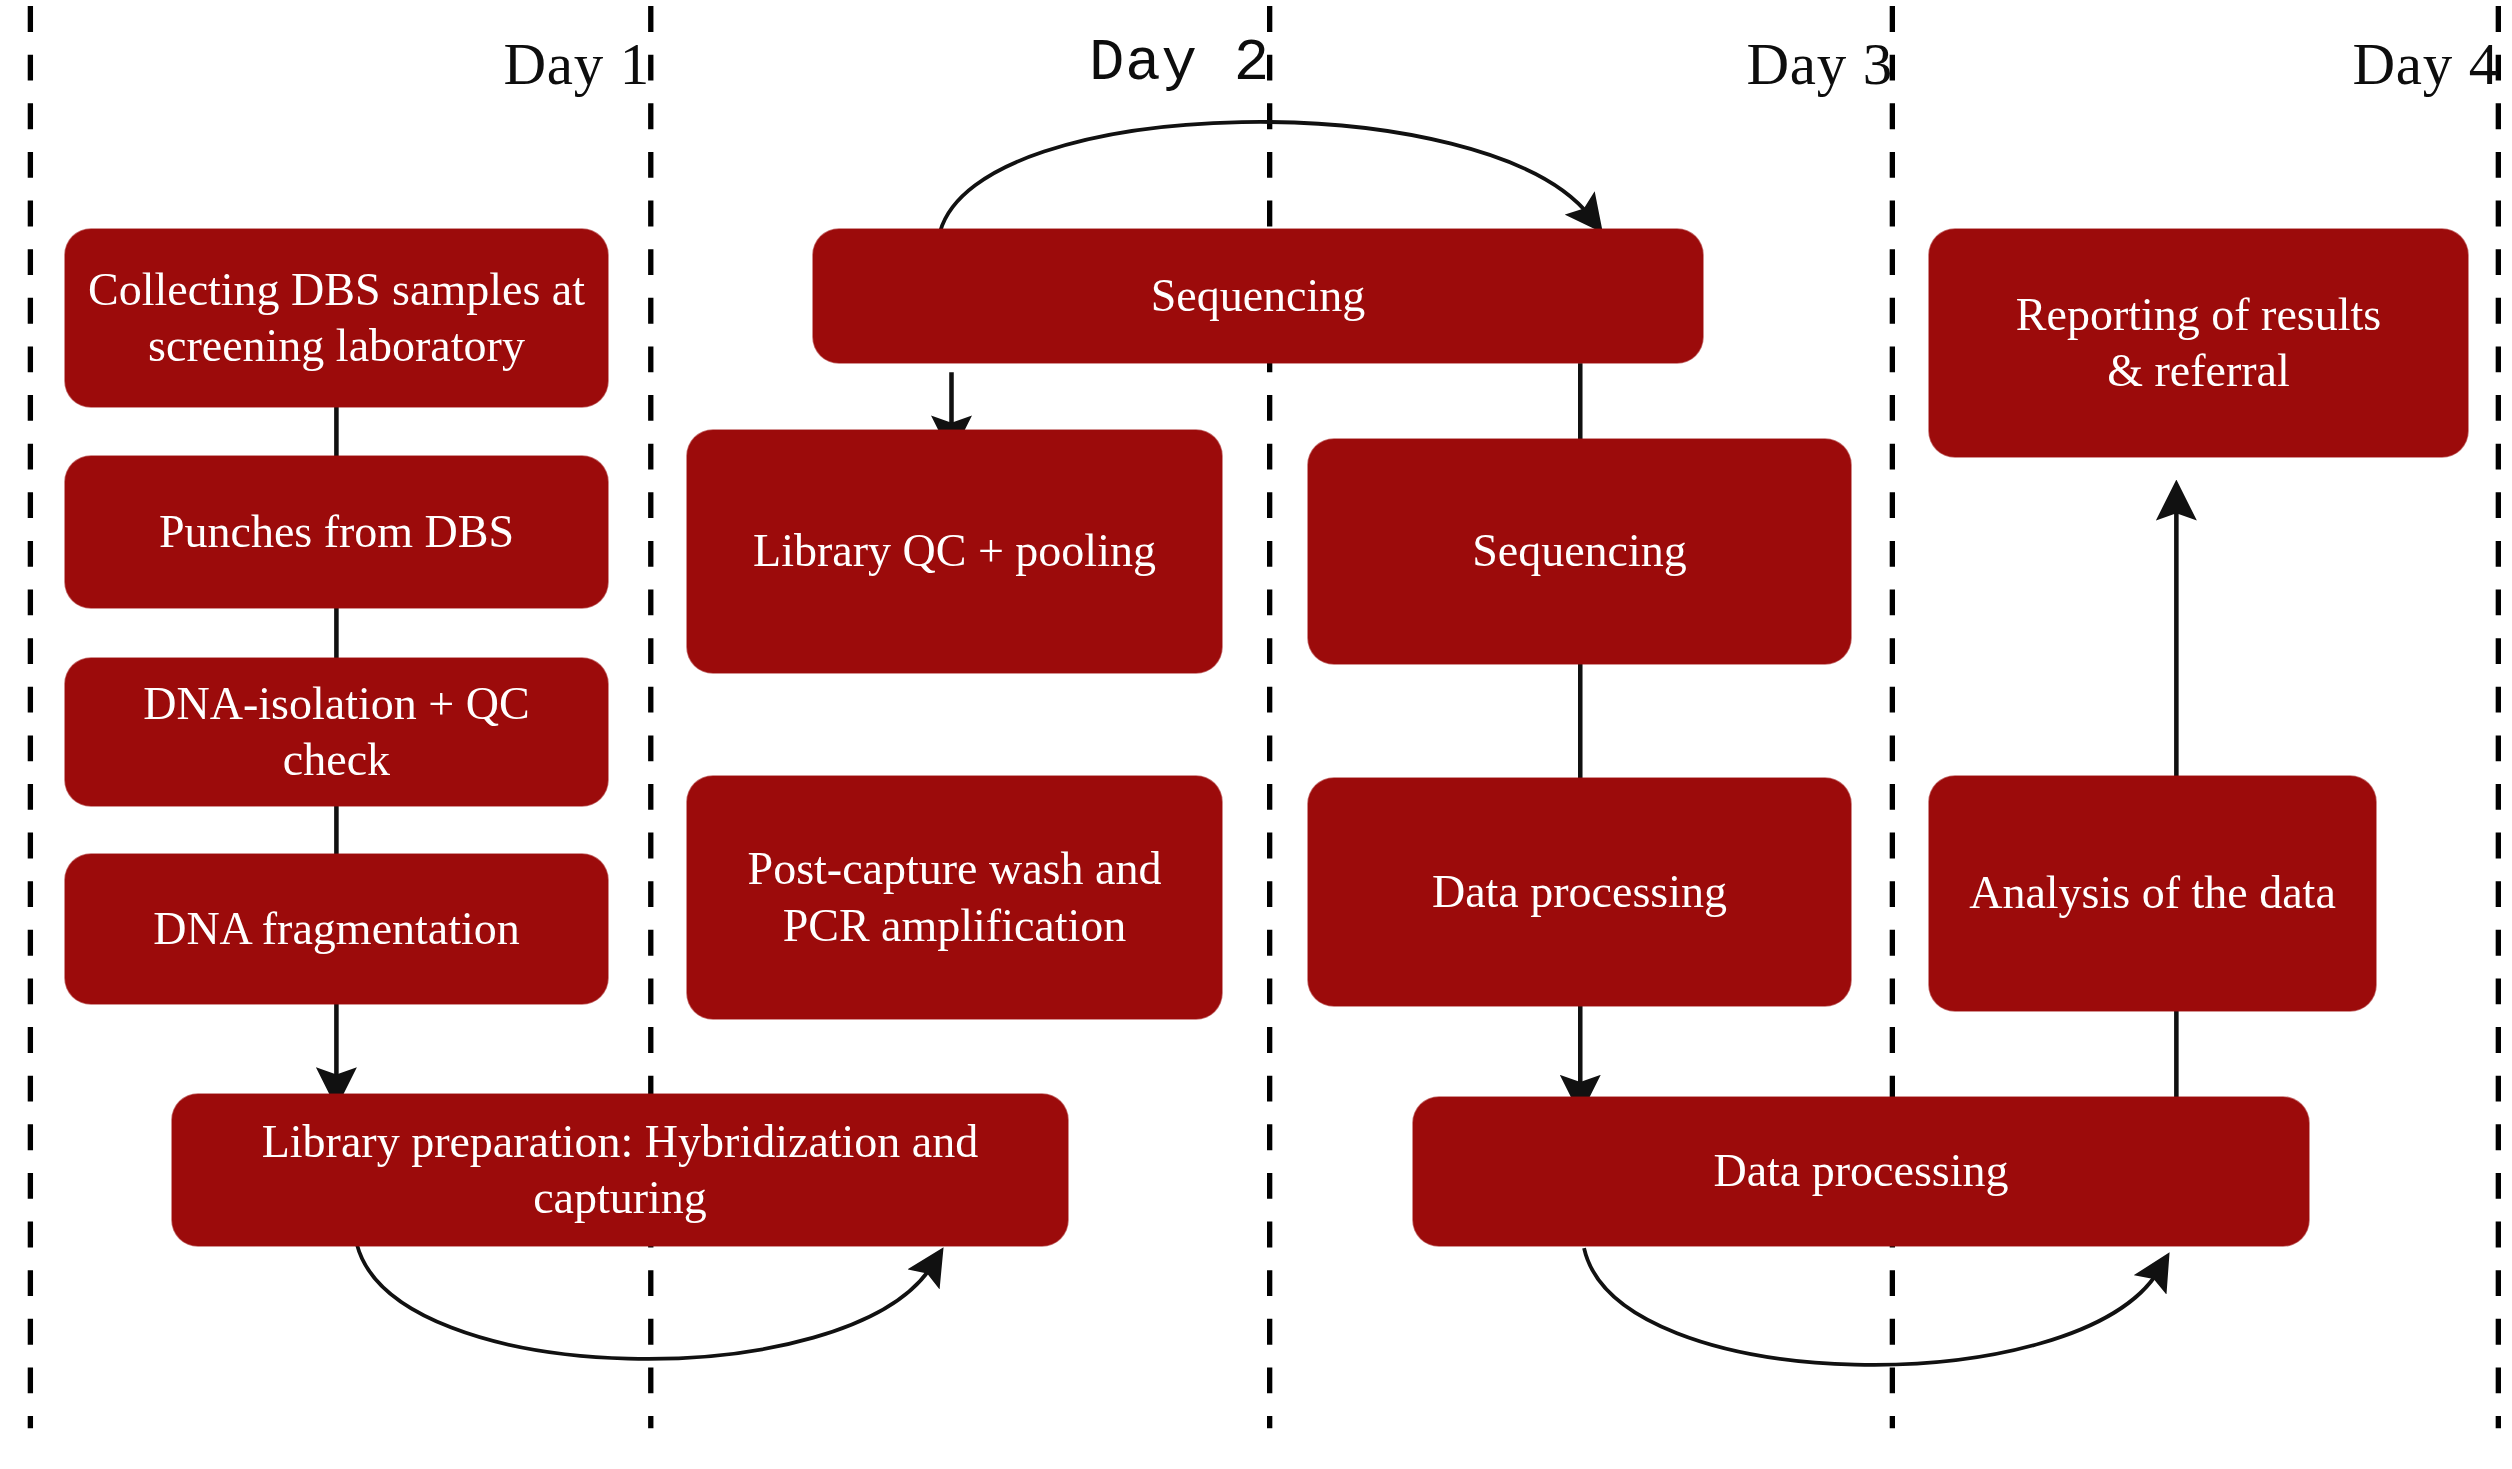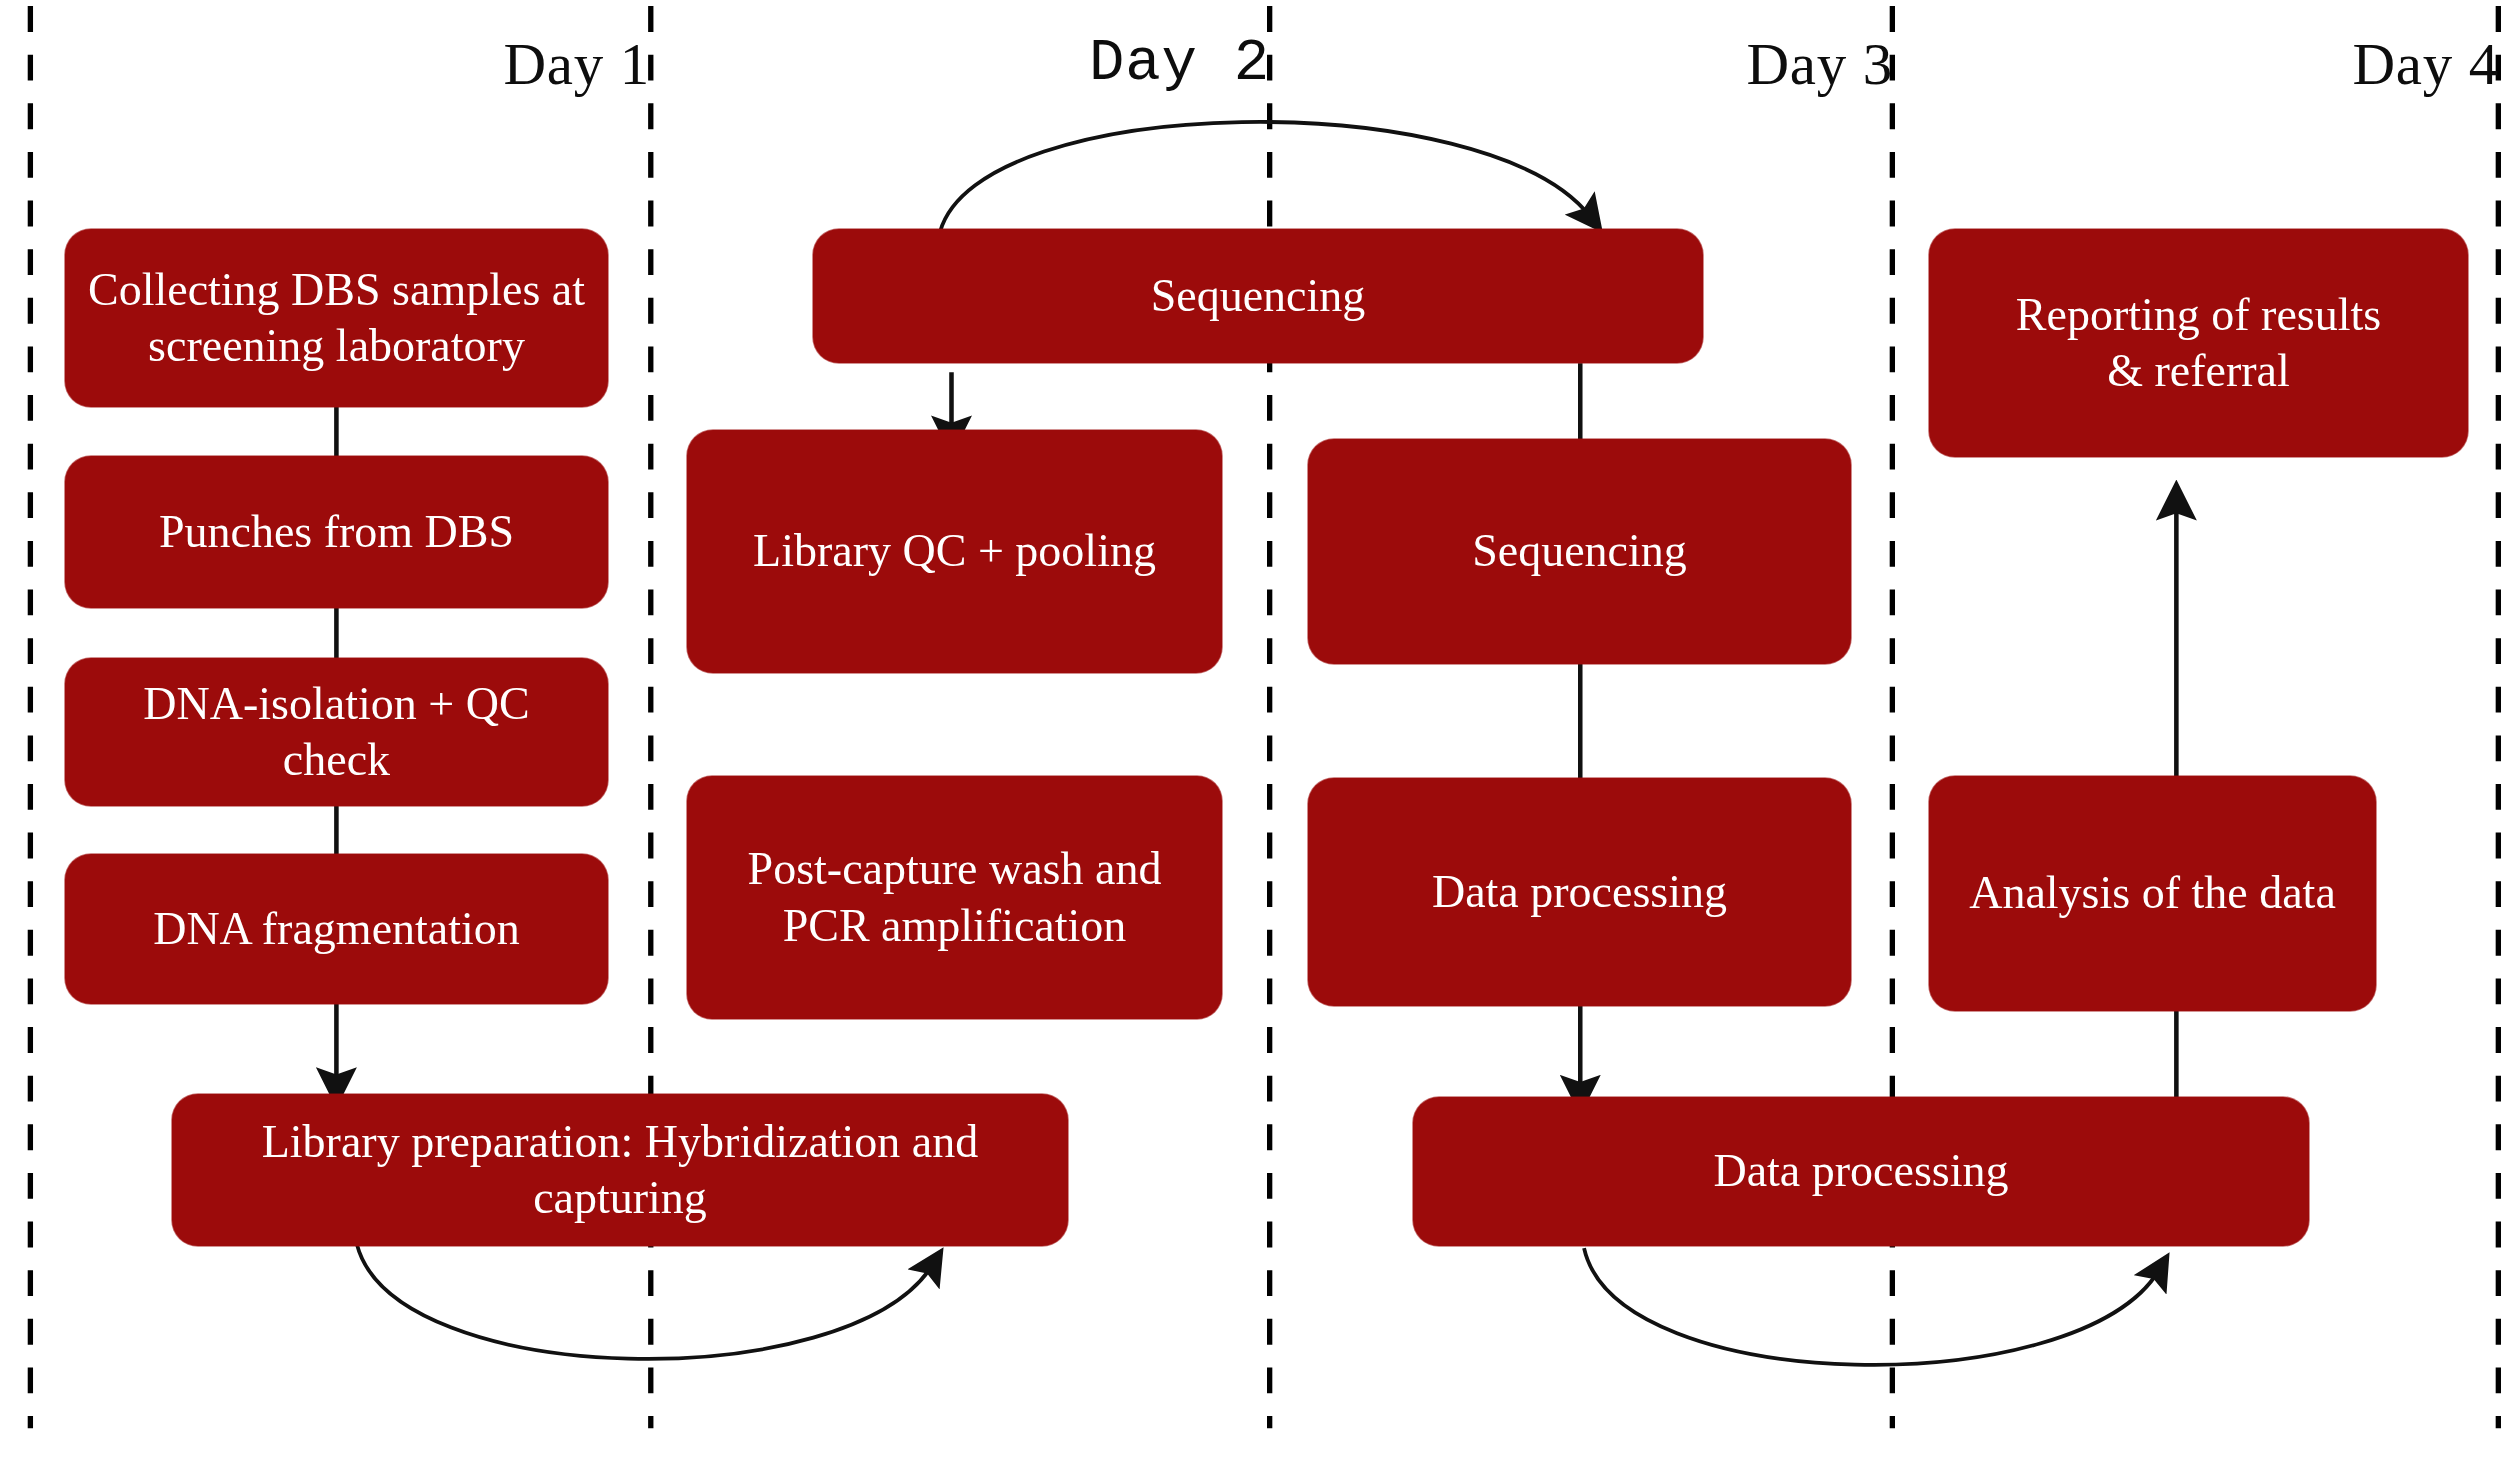--- a/index.html
+++ b/index.html
@@ -141,21 +141,21 @@
   </div>
 
   <div class="node" style="left:813px; top:229px; width:890px; height:134px;">
     <span>Sequencing</span>
   </div>
 
   <div class="node" style="left:687px; top:430px; width:535px; height:243px;">
     <span>Library QC + pooling</span>
   </div>
 
-  <div class="node" style="left:687px; top:776px; width:535px; height:243px;border-radius:25px;">
+  <div class="node" style="left:687px; top:776px; width:535px; height:243px;">
     <span>
       <span>Post-capture wash and</span>
       <span>PCR amplification</span>
     </span>
   </div>
 
   <div class="node" style="left:1308px; top:439px; width:543px; height:225px;">
     <span>Sequencing</span>
   </div>
 

